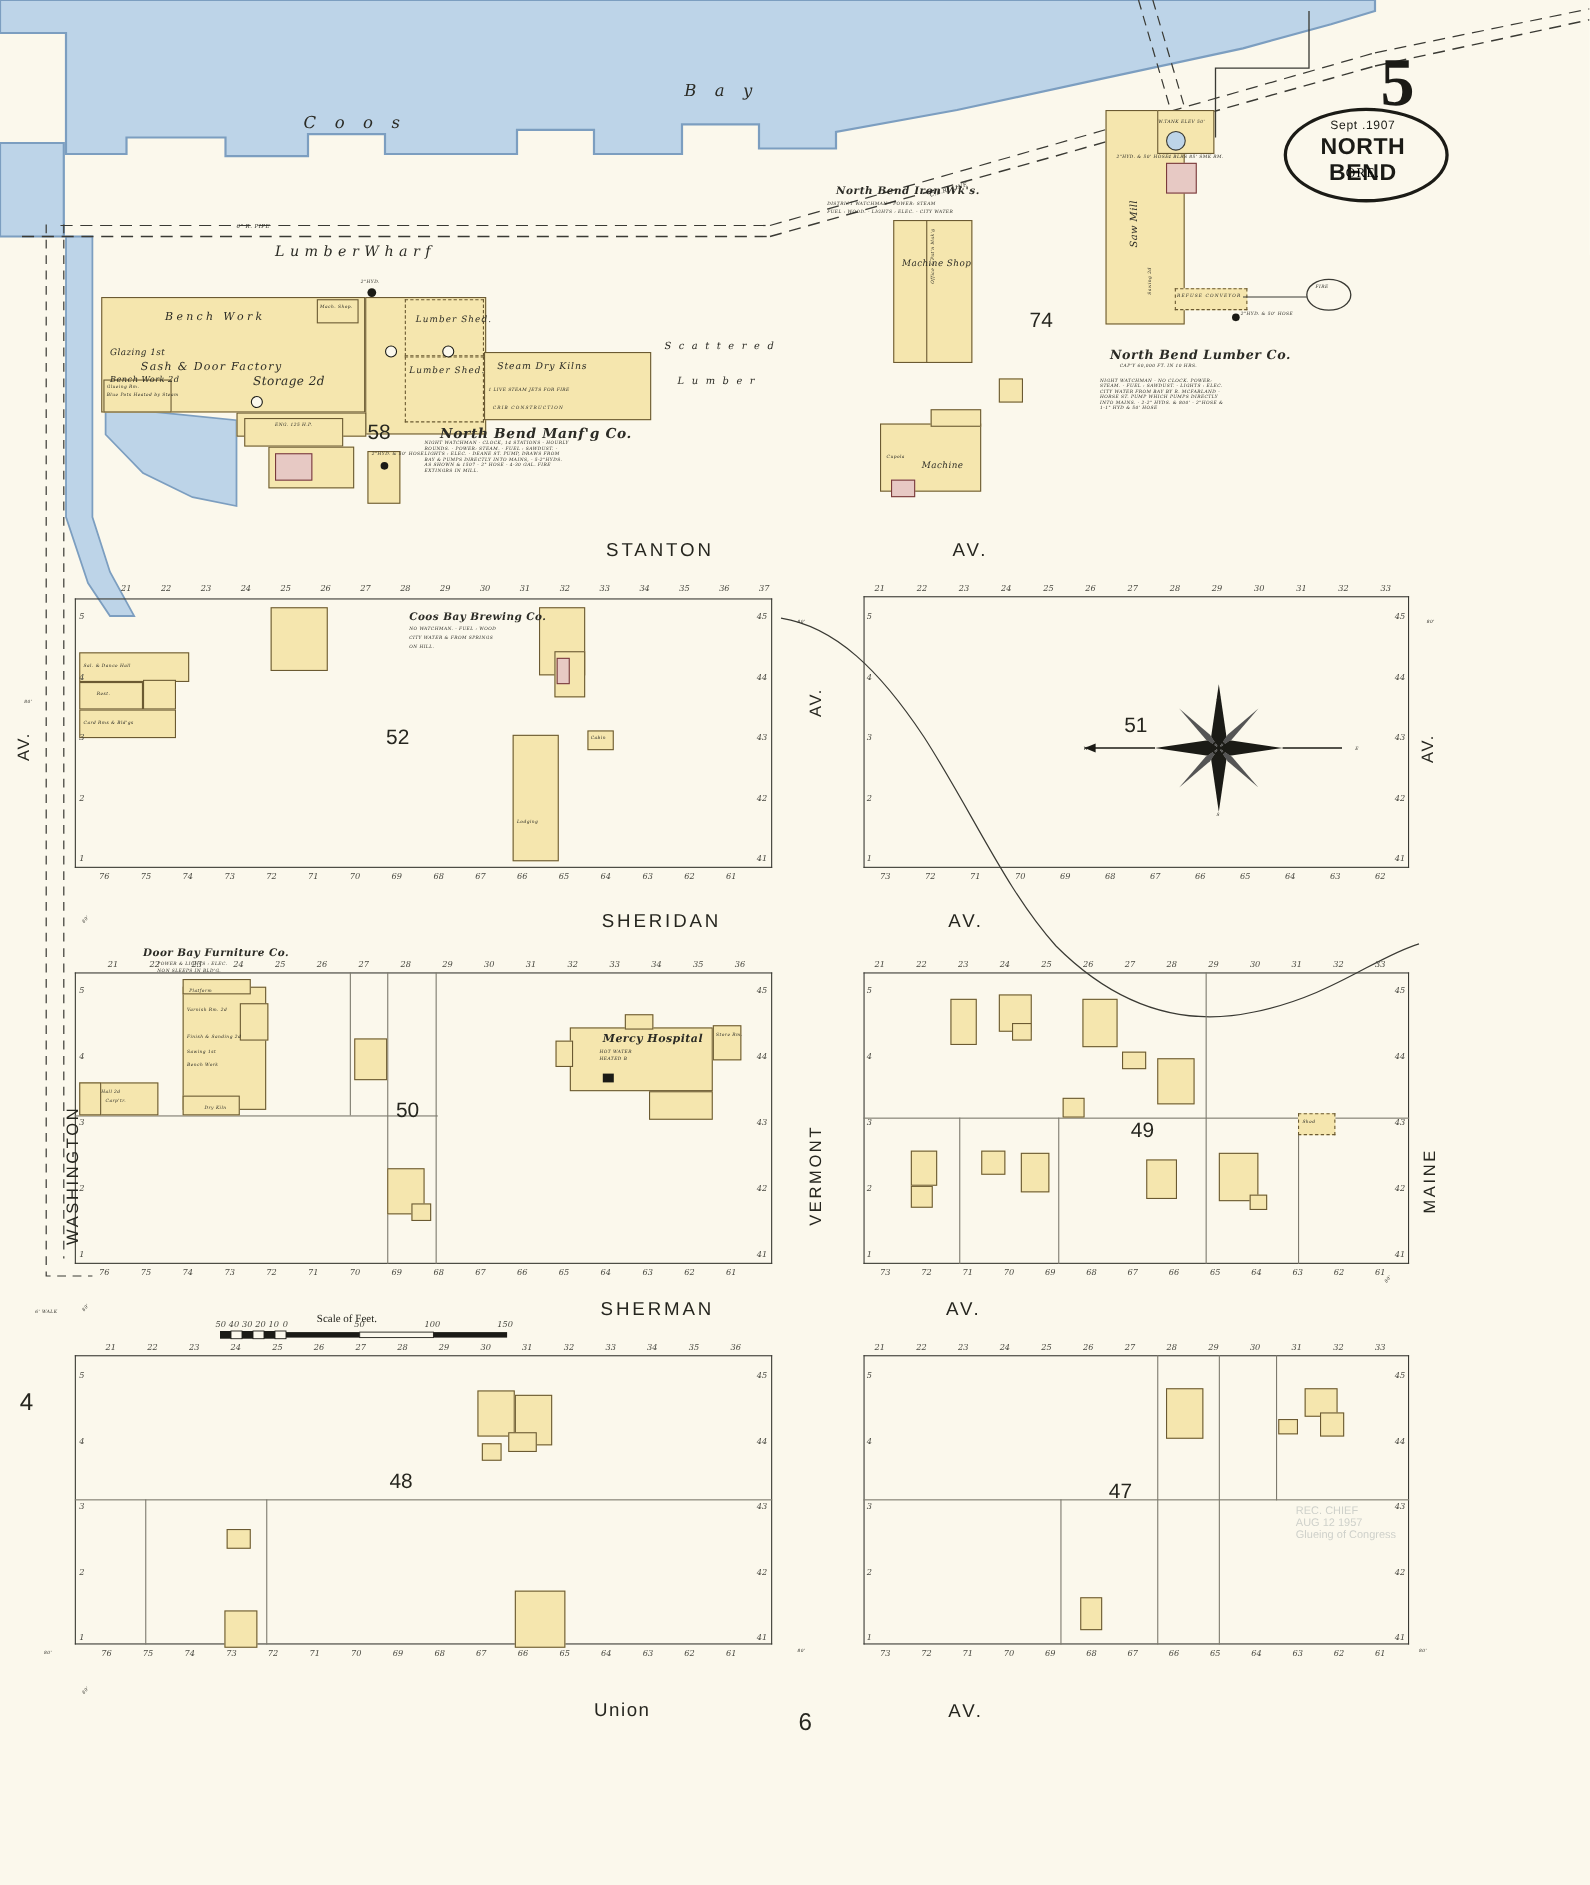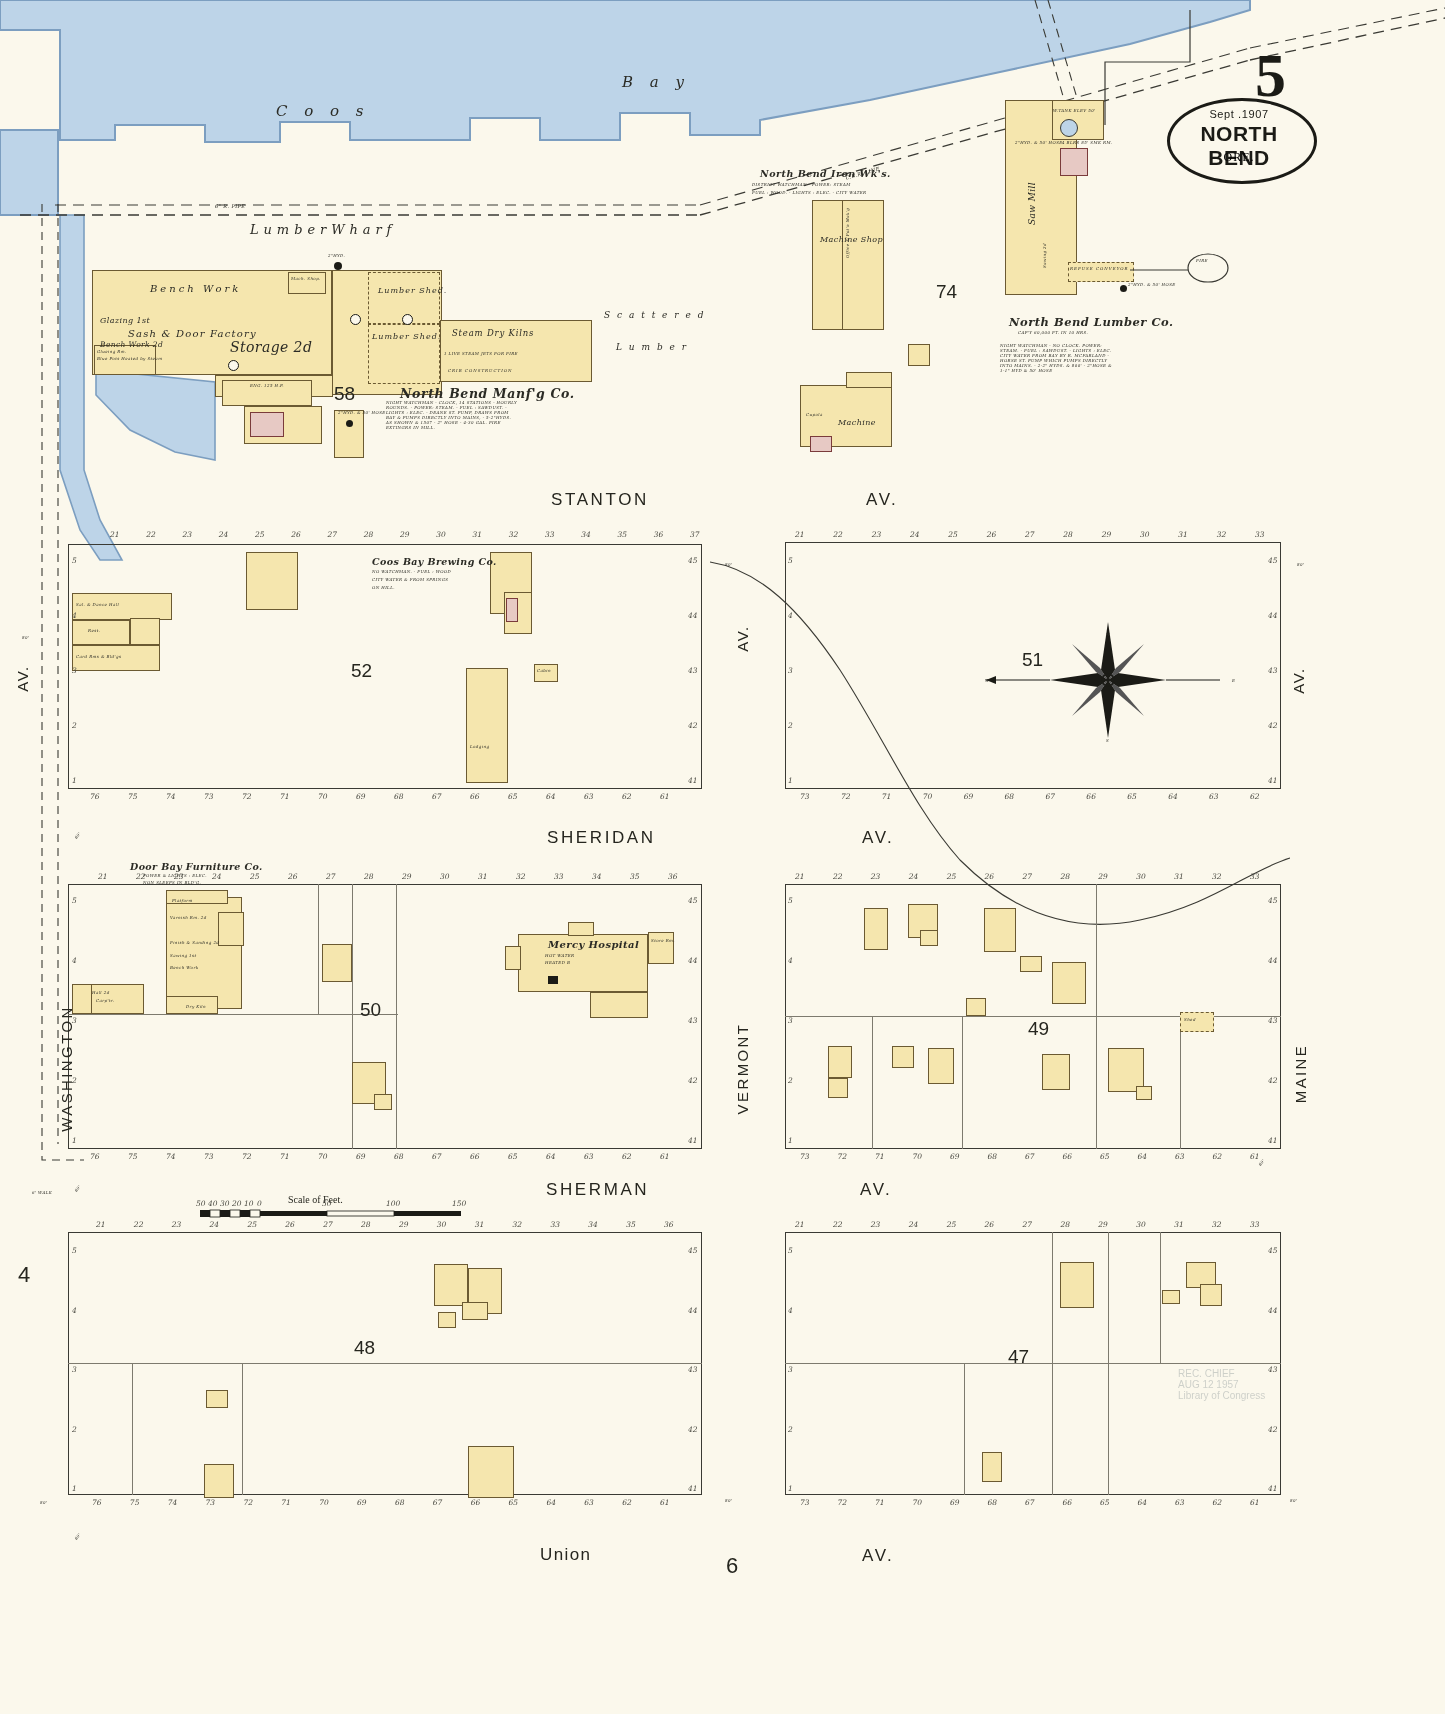--- a/index.html
+++ b/index.html
@@ -64,21 +64,21 @@
   <div class="abs bldg" style="left:288px;top:272px;width:38px;height:22px;"></div>
   <div class="abs bldg" style="left:94px;top:345px;width:62px;height:30px;"></div>
   <div class="abs bldg-dash" style="left:368px;top:272px;width:72px;height:52px;"></div>
   <div class="abs bldg-dash" style="left:368px;top:324px;width:72px;height:60px;"></div>
   <div class="abs bldg" style="left:440px;top:320px;width:152px;height:62px;"></div>
 
   <div class="abs script" style="left:150px;top:283px;font-size:10px;letter-spacing:3px;">Bench Work</div>
   <div class="abs script tiny" style="left:100px;top:318px;font-size:8px;">Glazing 1st</div>
   <div class="abs script" style="left:128px;top:328px;font-size:10px;letter-spacing:1.2px;">Sash &amp; Door Factory</div>
   <div class="abs script tiny" style="left:100px;top:342px;font-size:7.5px;">Bench Work 2d</div>
-  <div class="abs script tiny" style="left:230px;top:344px;font-size:14px;">Storage 2d</div>
+  <div class="abs script tiny" style="left:230px;top:344px;font-size:11px;">Storage 2d</div>
   <div class="abs script xtiny" style="left:291px;top:276px;">Mach. Shop.</div>
   <div class="abs script tiny" style="left:378px;top:288px;font-size:8px;letter-spacing:1px;">Lumber Shed.</div>
   <div class="abs script tiny" style="left:372px;top:334px;font-size:8px;letter-spacing:1px;">Lumber Shed.</div>
   <div class="abs script tiny" style="left:452px;top:330px;font-size:8.5px;letter-spacing:.8px;">Steam Dry Kilns</div>
   <div class="abs script xtiny" style="left:444px;top:351px;">1 LIVE STEAM JETS FOR FIRE</div>
   <div class="abs script xtiny" style="left:448px;top:368px;letter-spacing:1px;">CRIB CONSTRUCTION</div>
   <div class="abs script xtiny" style="left:97px;top:349px;">Glueing Rm.</div>
   <div class="abs script xtiny" style="left:97px;top:356px;">Blue Pots Heated by Steam</div>
 
   <div class="abs bldg" style="left:222px;top:380px;width:90px;height:26px;"></div>
@@ -353,21 +353,21 @@
 
   <div class="abs bldg" style="left:1060px;top:1262px;width:34px;height:46px;"></div>
   <div class="abs bldg" style="left:1162px;top:1290px;width:18px;height:14px;"></div>
   <div class="abs bldg" style="left:1186px;top:1262px;width:30px;height:26px;"></div>
   <div class="abs bldg" style="left:1200px;top:1284px;width:22px;height:22px;"></div>
   <div class="abs bldg" style="left:982px;top:1452px;width:20px;height:30px;"></div>
 
   <div class="abs" style="left:1178px;top:1368px;opacity:.28;">
     <div style="font-family:'Liberation Sans',sans-serif;font-size:10px;color:#5a6a72;">REC. CHIEF</div>
     <div style="font-family:'Liberation Sans',sans-serif;font-size:10px;color:#5a6a72;">AUG 12 1957</div>
-    <div style="font-family:'Liberation Sans',sans-serif;font-size:10px;color:#5a6a72;">Library of Congress</div>
+    <div style="font-family:'Liberation Sans',sans-serif;font-size:10px;color:#5a6a72;">Glueing of Congress</div>
   </div>
 
   <div class="abs" style="left:540px;top:1545px;font-family:'Liberation Sans',sans-serif;font-size:17px;letter-spacing:1.4px;color:#26261f;">Union</div>
   <div class="abs stname" style="left:862px;top:1546px;">AV.</div>
   <div class="abs" style="left:726px;top:1553px;font-family:'Liberation Sans',sans-serif;font-size:22px;color:#26261f;">6</div>
   <div class="abs" style="left:18px;top:1262px;font-family:'Liberation Sans',sans-serif;font-size:22px;color:#26261f;">4</div>
 
   <div class="abs" style="left:-34px;top:1060px;width:200px;text-align:center;font-family:'Liberation Sans',sans-serif;font-size:15px;letter-spacing:2.4px;color:#26261f;transform:rotate(-90deg);">WASHINGTON</div>
   <div class="abs" style="left:642px;top:1060px;width:200px;text-align:center;font-family:'Liberation Sans',sans-serif;font-size:15px;letter-spacing:2.4px;color:#26261f;transform:rotate(-90deg);">VERMONT</div>
   <div class="abs" style="left:1200px;top:1065px;width:200px;text-align:center;font-family:'Liberation Sans',sans-serif;font-size:15px;letter-spacing:2.4px;color:#26261f;transform:rotate(-90deg);">MAINE</div>

